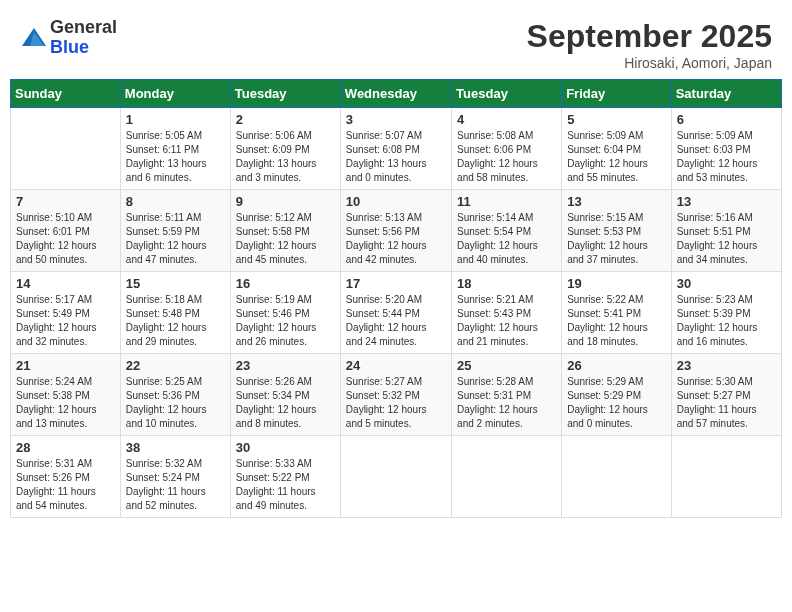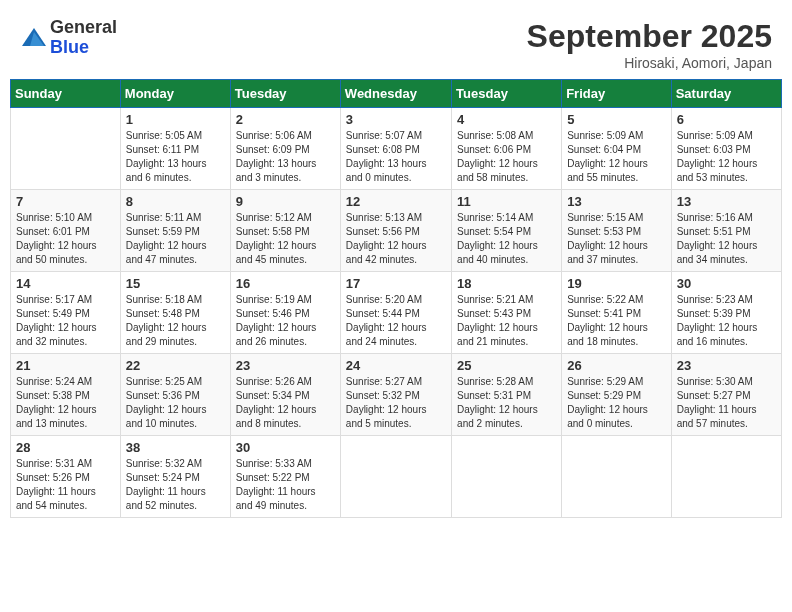--- a/index.html
+++ b/index.html
@@ -164,21 +164,21 @@
         </td>
         <td>
           <span class="day-num">8</span>
           <div class="cell-content">Sunrise: 5:11 AM<br>Sunset: 5:59 PM<br>Daylight: 12 hours<br>and 47 minutes.</div>
         </td>
         <td>
           <span class="day-num">9</span>
           <div class="cell-content">Sunrise: 5:12 AM<br>Sunset: 5:58 PM<br>Daylight: 12 hours<br>and 45 minutes.</div>
         </td>
         <td>
-          <span class="day-num">12</span>
+          <span class="day-num">10</span>
           <div class="cell-content">Sunrise: 5:13 AM<br>Sunset: 5:56 PM<br>Daylight: 12 hours<br>and 42 minutes.</div>
         </td>
         <td>
           <span class="day-num">11</span>
           <div class="cell-content">Sunrise: 5:14 AM<br>Sunset: 5:54 PM<br>Daylight: 12 hours<br>and 40 minutes.</div>
         </td>
         <td>
           <span class="day-num">13</span>
           <div class="cell-content">Sunrise: 5:15 AM<br>Sunset: 5:53 PM<br>Daylight: 12 hours<br>and 37 minutes.</div>
         </td>

